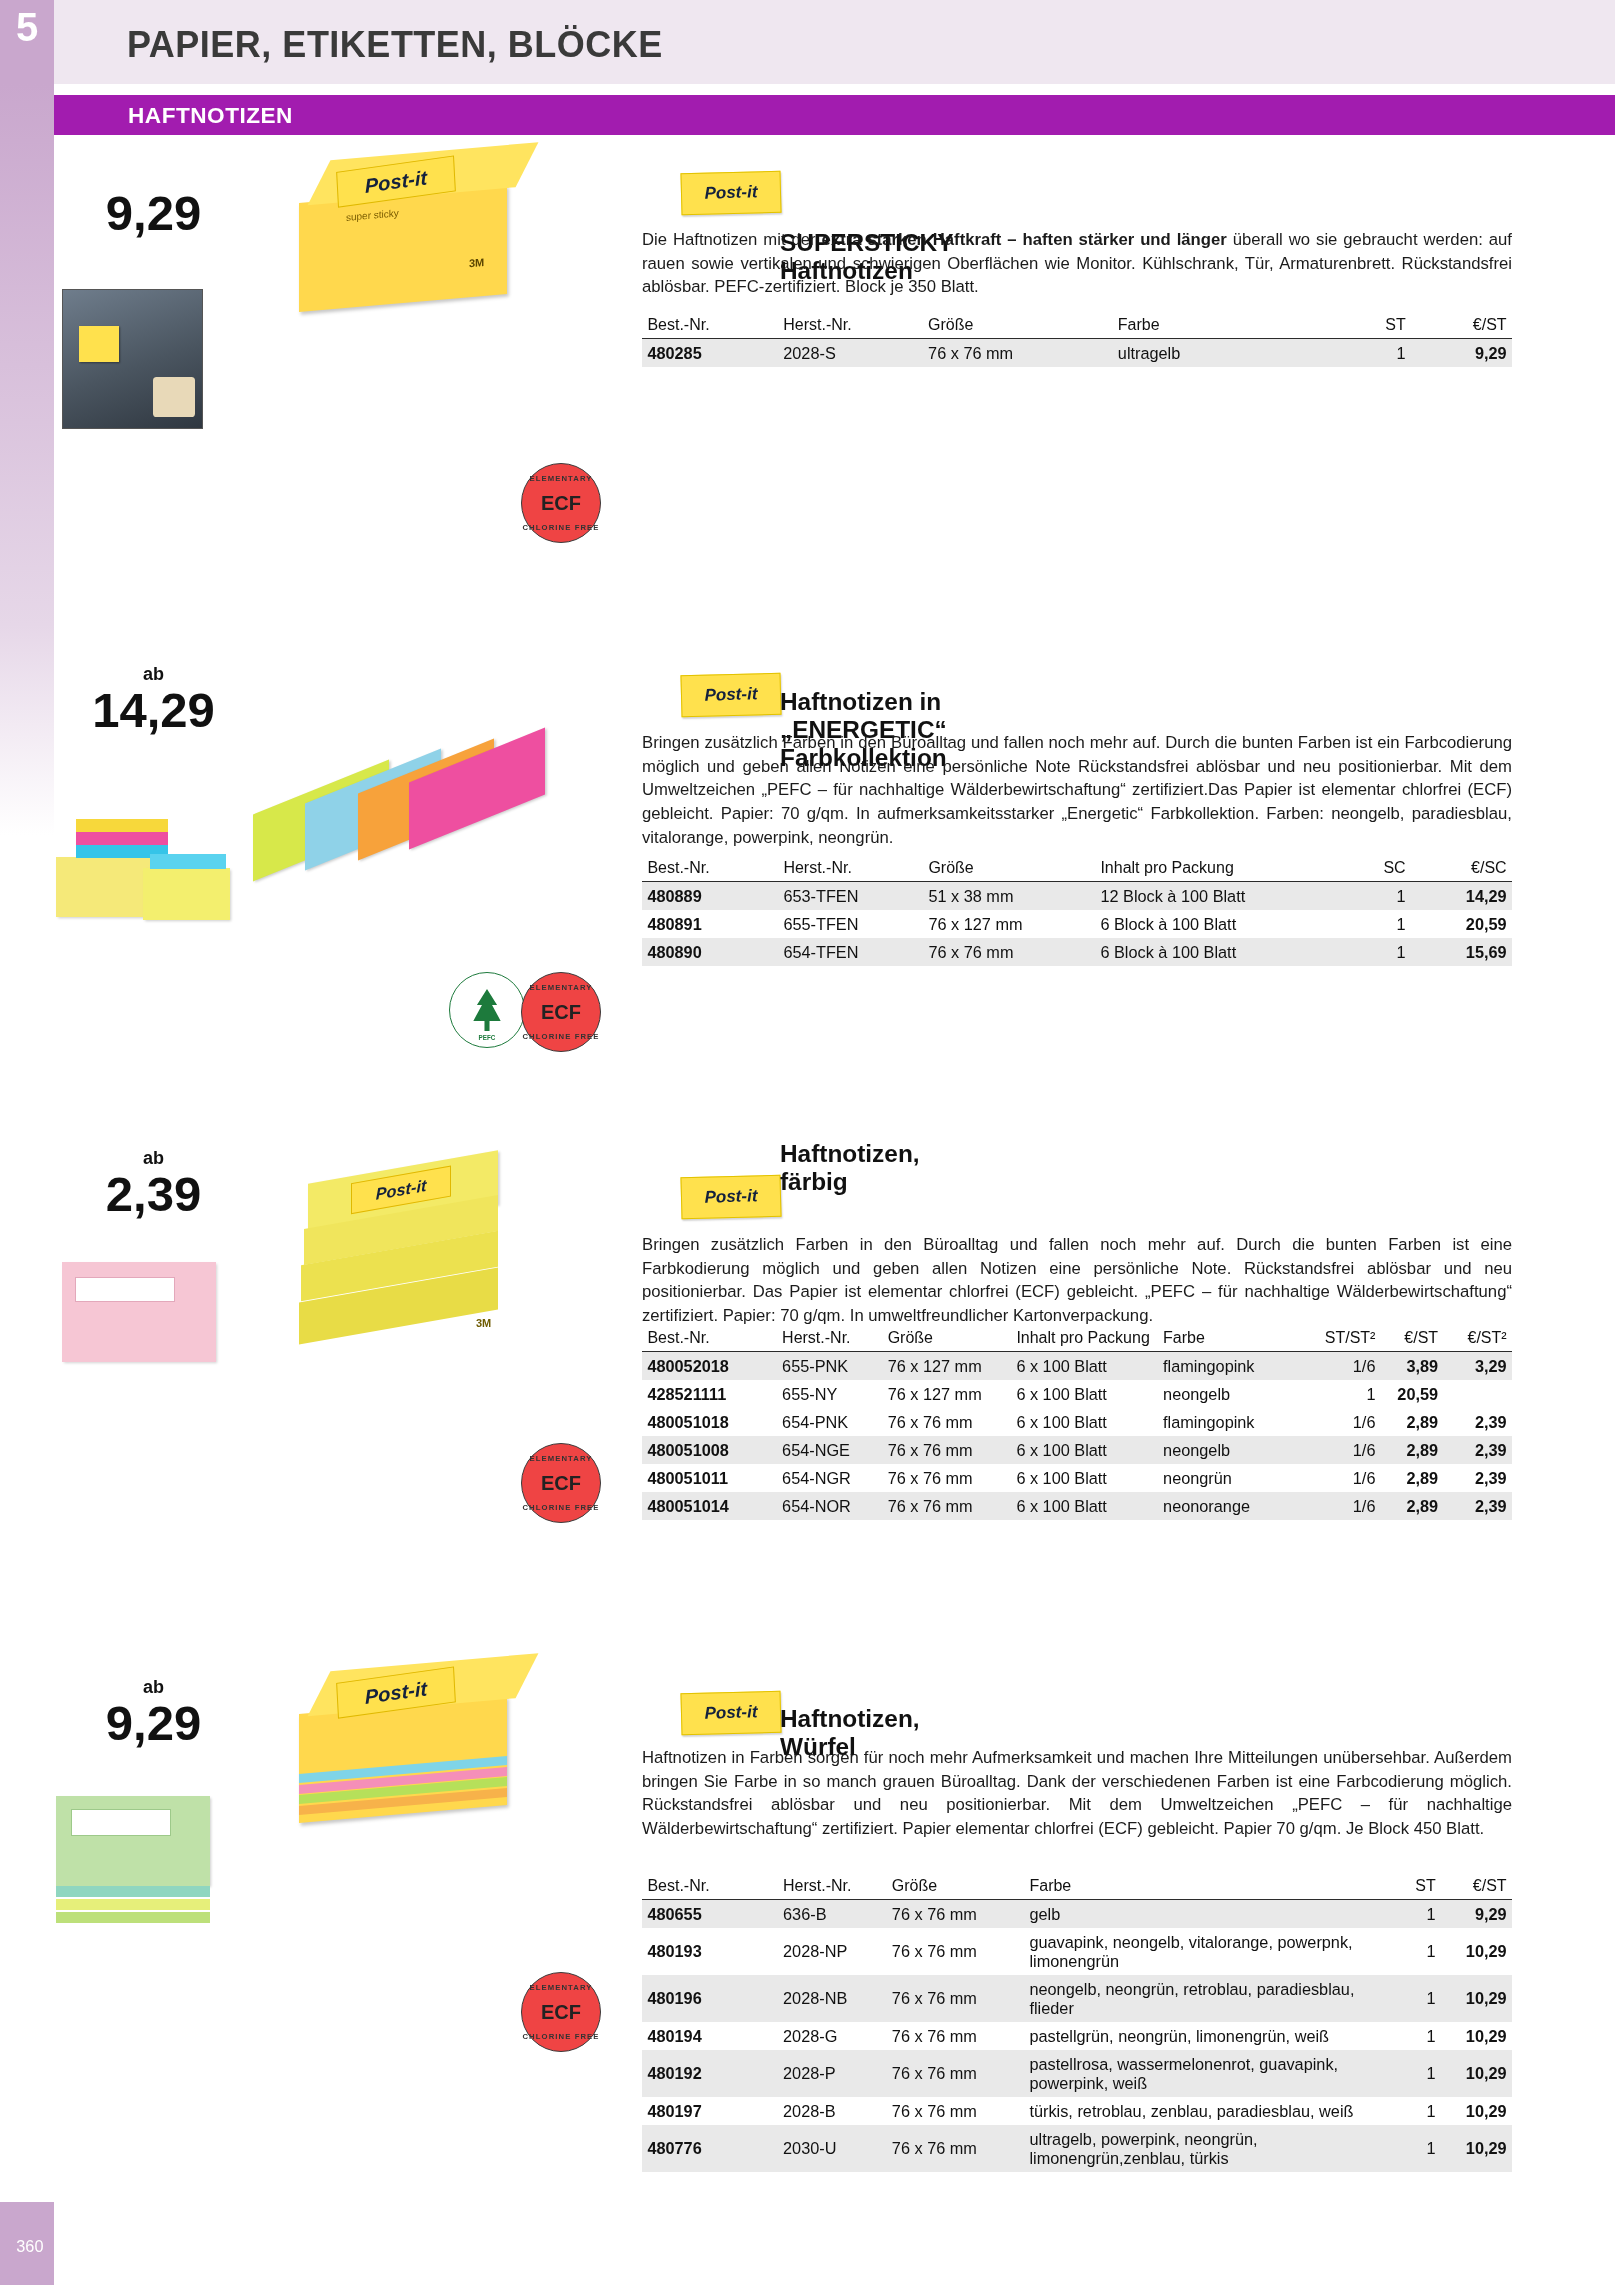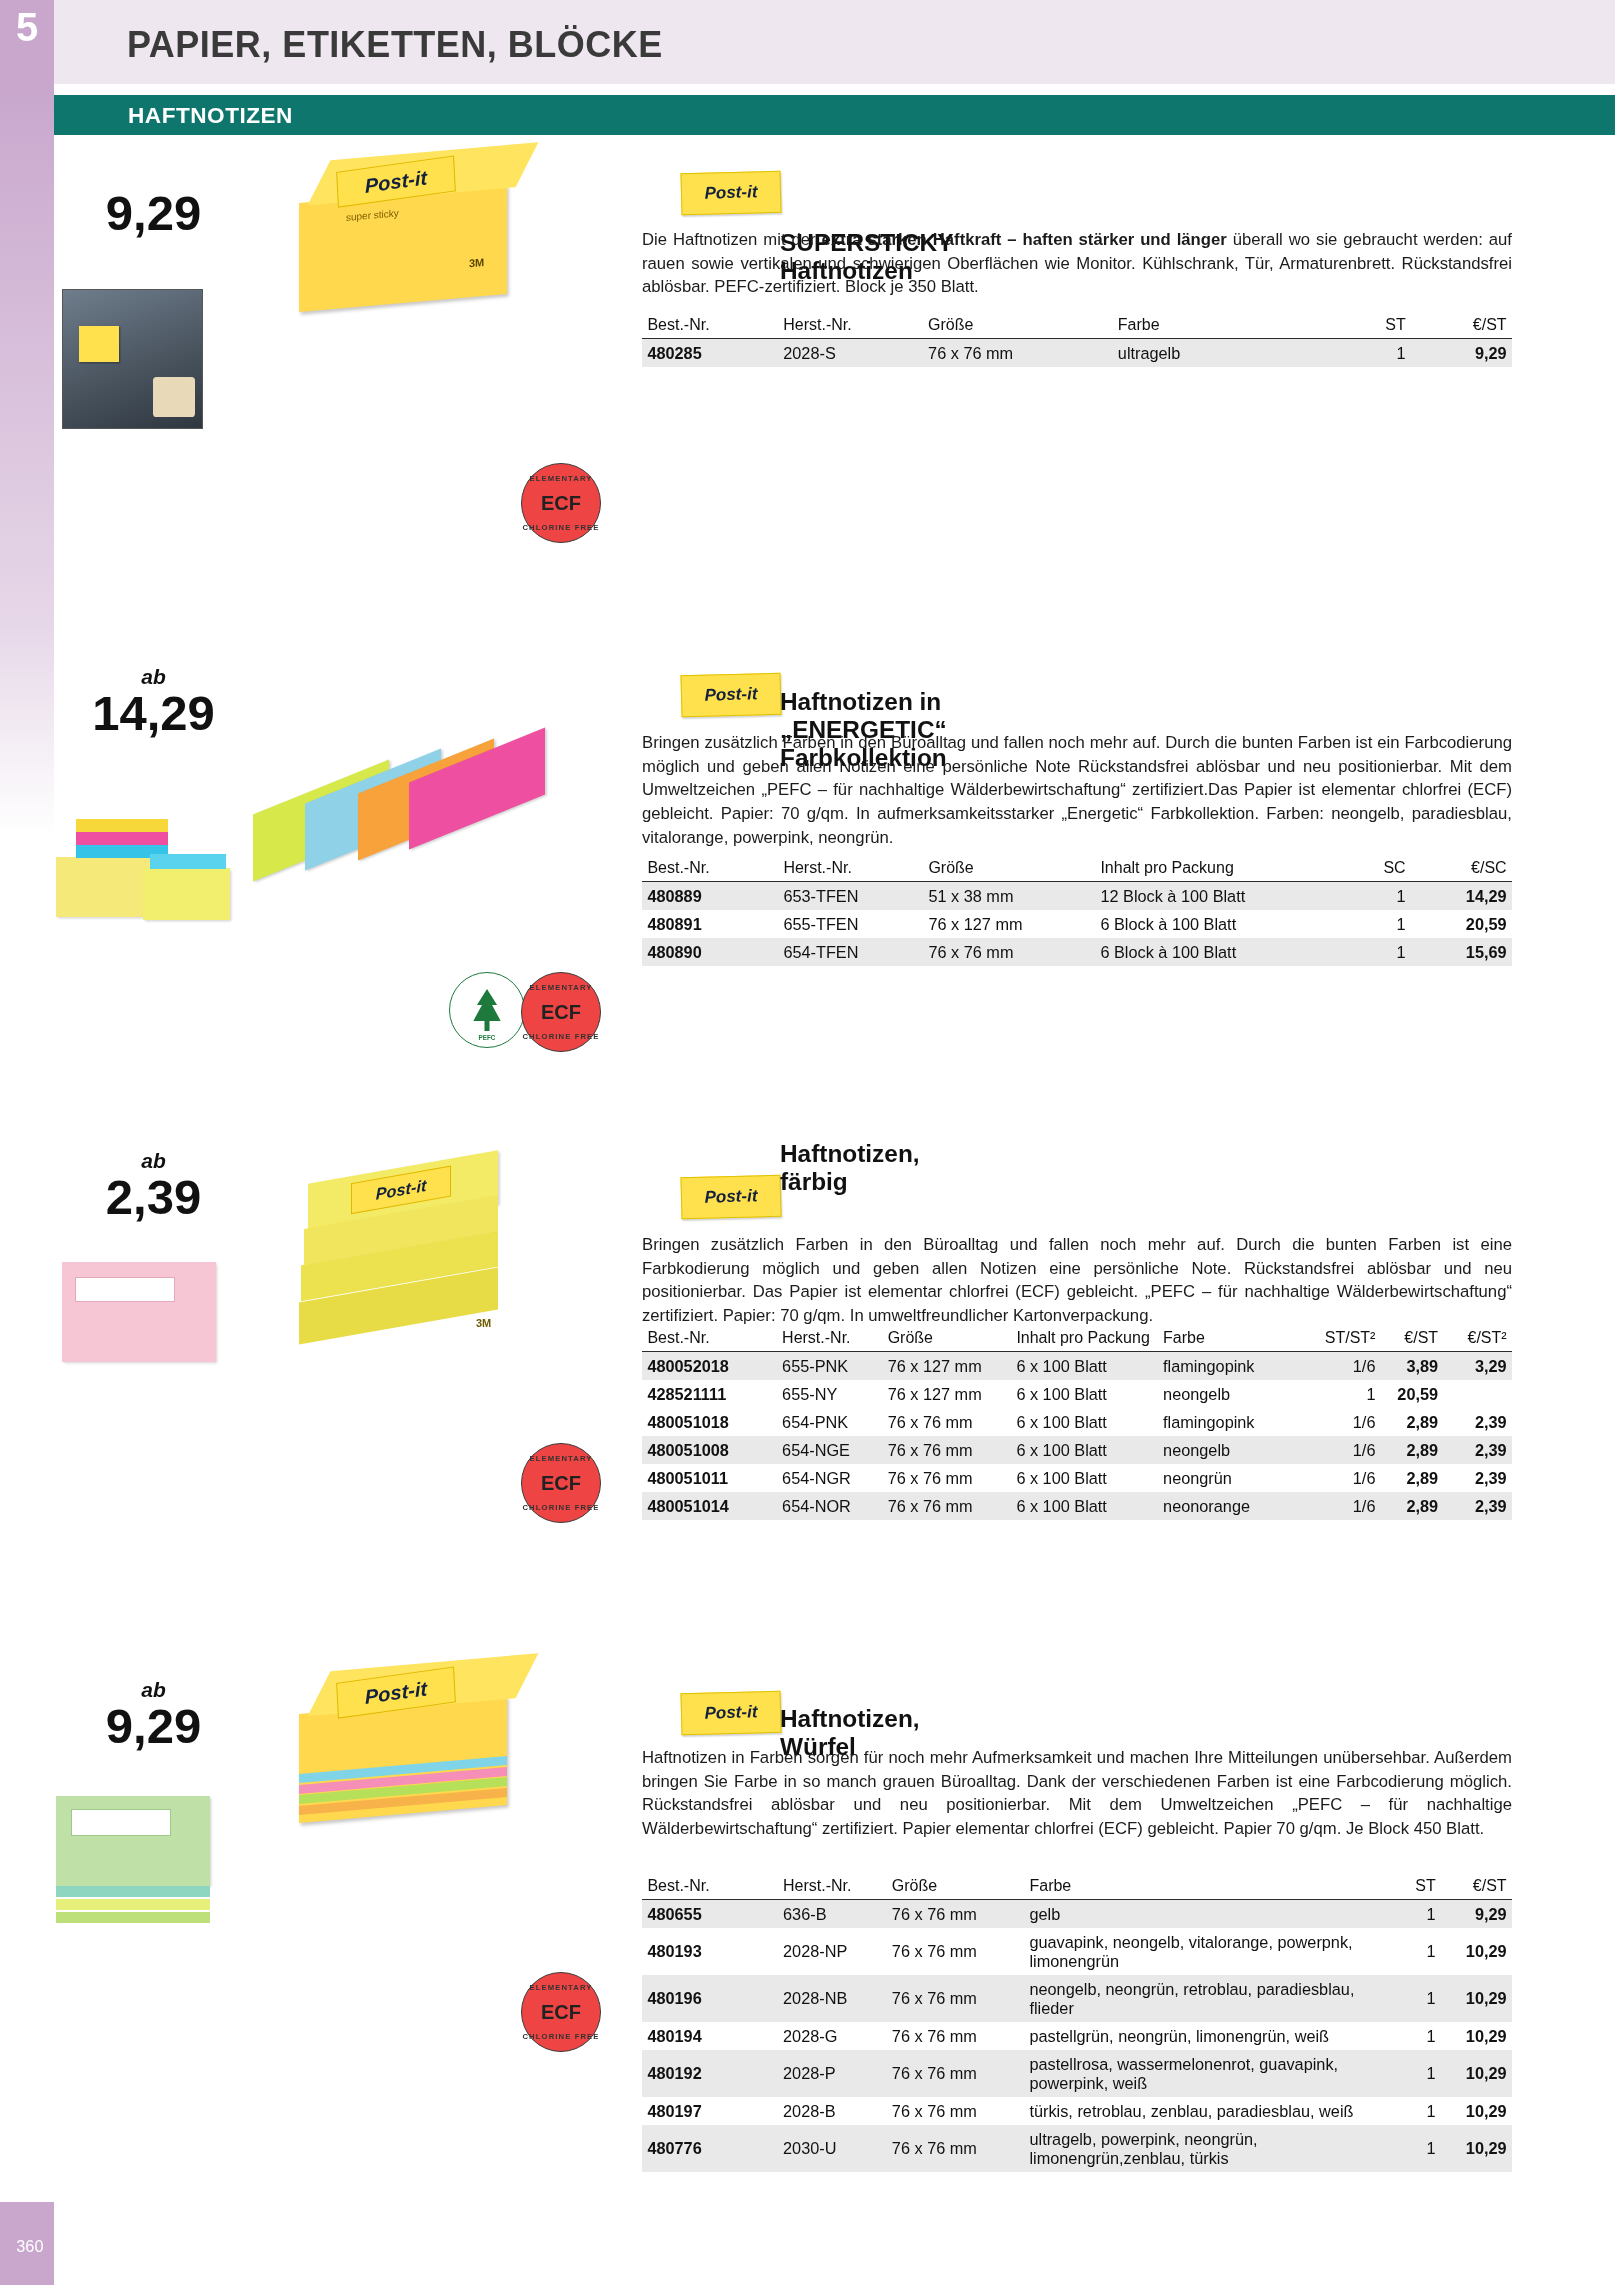--- a/index.html
+++ b/index.html
@@ -24,21 +24,21 @@
     display:flex; align-items:flex-start; justify-content:center;
     padding-top:5.4px;
   }
   .chap-title{
     position:absolute; left:127px; top:23.5px;
     font-size:36px; font-weight:bold; letter-spacing:0.5px;
     color:#3a3a3a;
   }
   .section-bar{
     position:absolute; left:54px; top:95px; width:1561px; height:40px;
-    background:#0f766e;
+    background:#a21caf;
   }
   .section-bar .label{
     position:absolute; left:74px; top:8.1px;
     color:#ffffff; font-size:22.6px; font-weight:bold; letter-spacing:0.5px;
   }
   .left-rail{
     position:absolute; left:0; top:84px; width:54px; height:751px;
     background:linear-gradient(to bottom,#c9a7cd 0%, #e6d7e8 72%, #ffffff 100%);
   }
   .footer-tab{
@@ -47,21 +47,21 @@
   }
   .footer-num{
     position:absolute; left:16.3px; bottom:29px;
     color:#ffffff; font-size:16.3px;
   }
 
   
   .product{ position:absolute; }
 
   .price-wrap{ position:absolute; text-align:center; width:217px; }
-  .price-ab{ font-size:21px; font-weight:bold; color:#111; line-height:1.1;font-style:italic; }
+  .price-ab{ font-size:18px; font-weight:bold; color:#111; line-height:1.1; }
   .price-val{ font-size:49px; font-weight:bold; color:#111; line-height:1.05; }
 
   .logo-postit{
     position:absolute; width:100px; height:42px;
     background:#ffe14d;
     border:1.8px solid #e2c200;
     transform:rotate(-1.5deg);
     display:flex; align-items:center; justify-content:center;
     font-weight:bold; font-size:17px; color:#14213d;
     font-style:italic;

